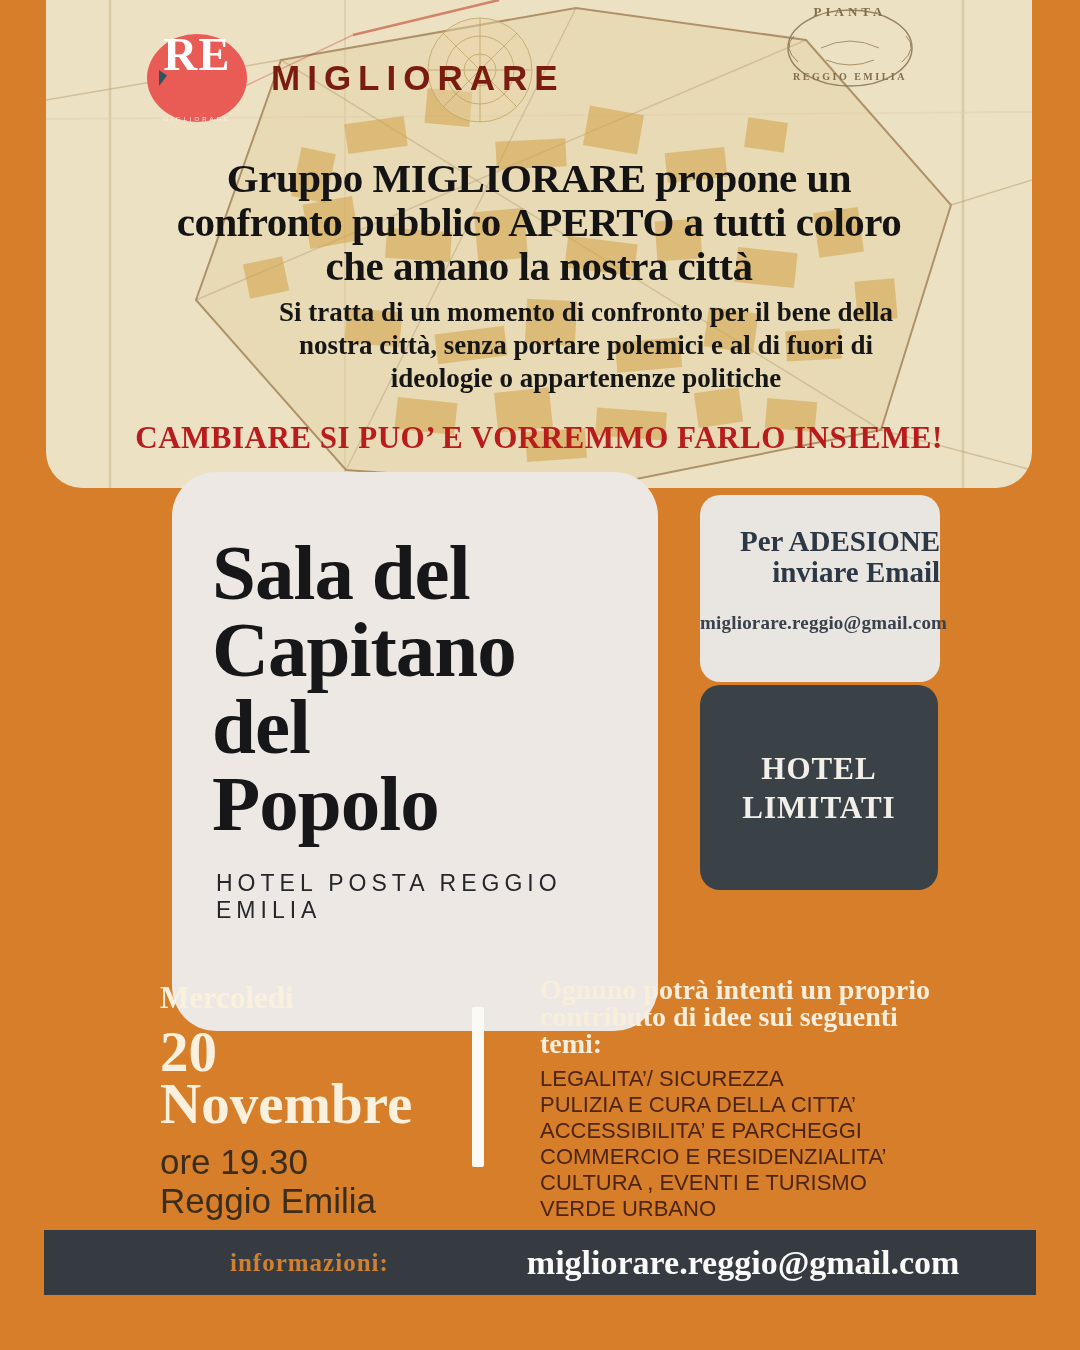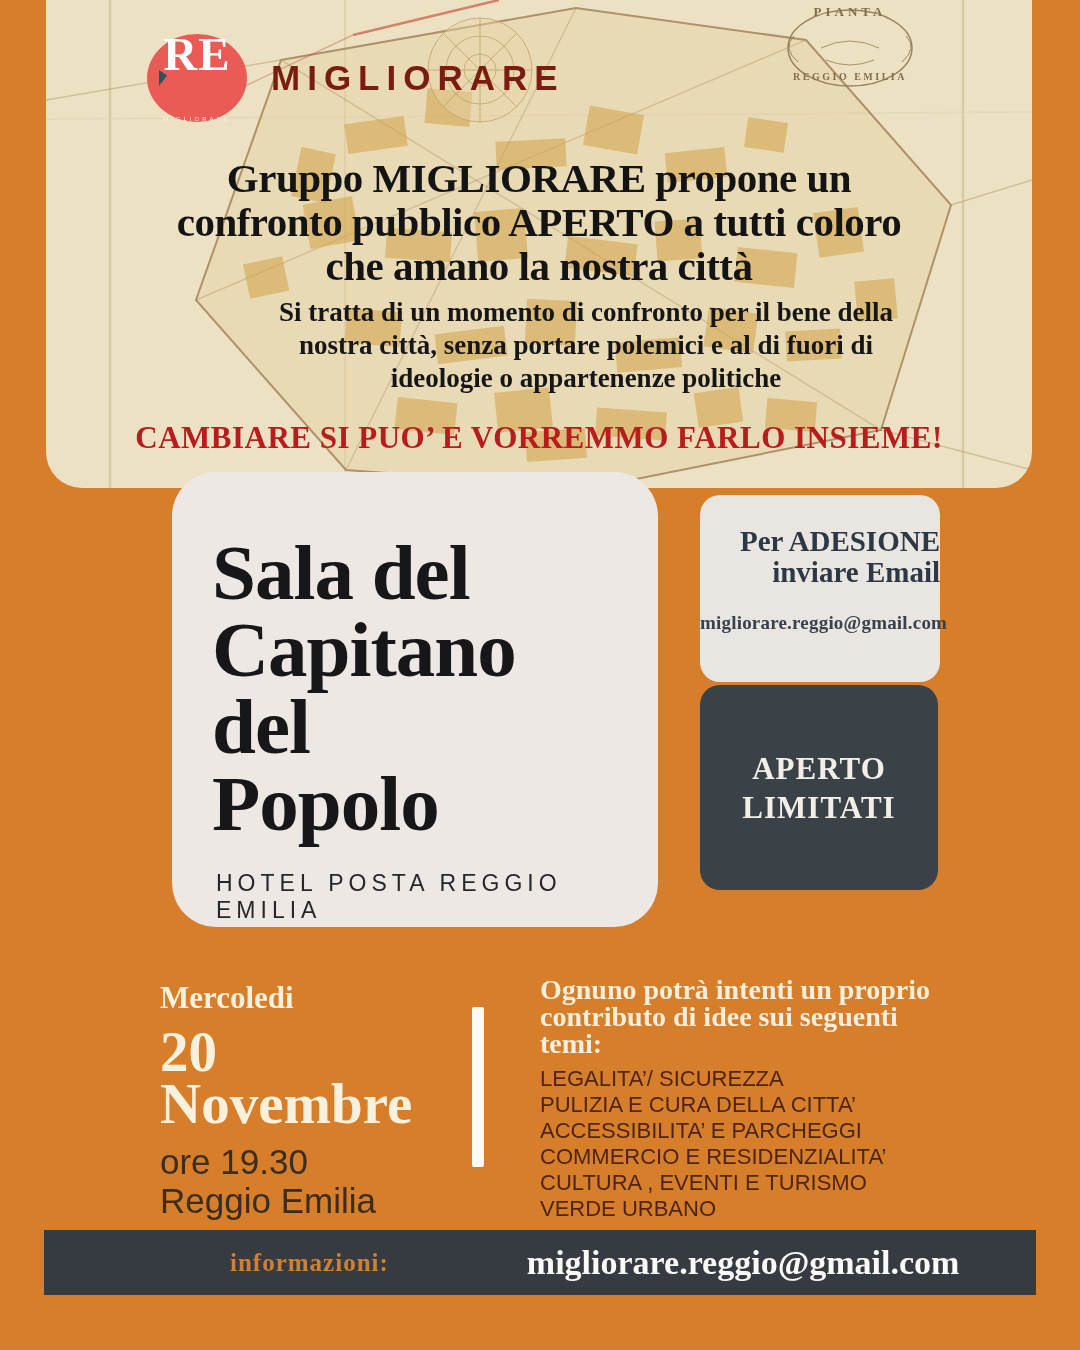--- a/index.html
+++ b/index.html
@@ -58,21 +58,21 @@
     font-weight:bold;font-size:27px;line-height:33px;padding-left:47px;
   }
   .hero-slogan{
     position:absolute;left:0;top:420px;width:100%;z-index:3;
     text-align:center;color:#b91c1c;
     font-weight:bold;font-size:31px;letter-spacing:0.5px;
   }
 
   
   .venue-card{
-    position:absolute;left:172px;top:472px;width:486px;height:455px;
+    position:absolute;left:172px;top:472px;width:486px;height:559px;
     background:#EDE8E3;border-radius:44px;
   }
   .venue-name{
     padding:62px 0 0 40px;
     font-weight:bold;font-size:79px;line-height:77px;letter-spacing:-1px;
     color:#17171A;
   }
   .venue-location{
     margin-top:28px;padding-left:44px;
     font-family:"Liberation Sans", sans-serif;
@@ -258,21 +258,21 @@
   <section class="adhesion-card">
     <div class="adhesion-title">
       <div>Per ADESIONE</div>
       <div>inviare Email</div>
     </div>
     <div class="adhesion-email">migliorare.reggio@gmail.com</div>
   </section>
 
   <section class="seats-card">
     <div>
-      <div>APERTO</div>
+      <div>HOTEL</div>
       <div>LIMITATI</div>
     </div>
   </section>
 
   <section class="schedule">
     <div class="schedule-day">Mercoledi</div>
     <div class="schedule-date">
       <div>20</div>
       <div>Novembre</div>
     </div>

